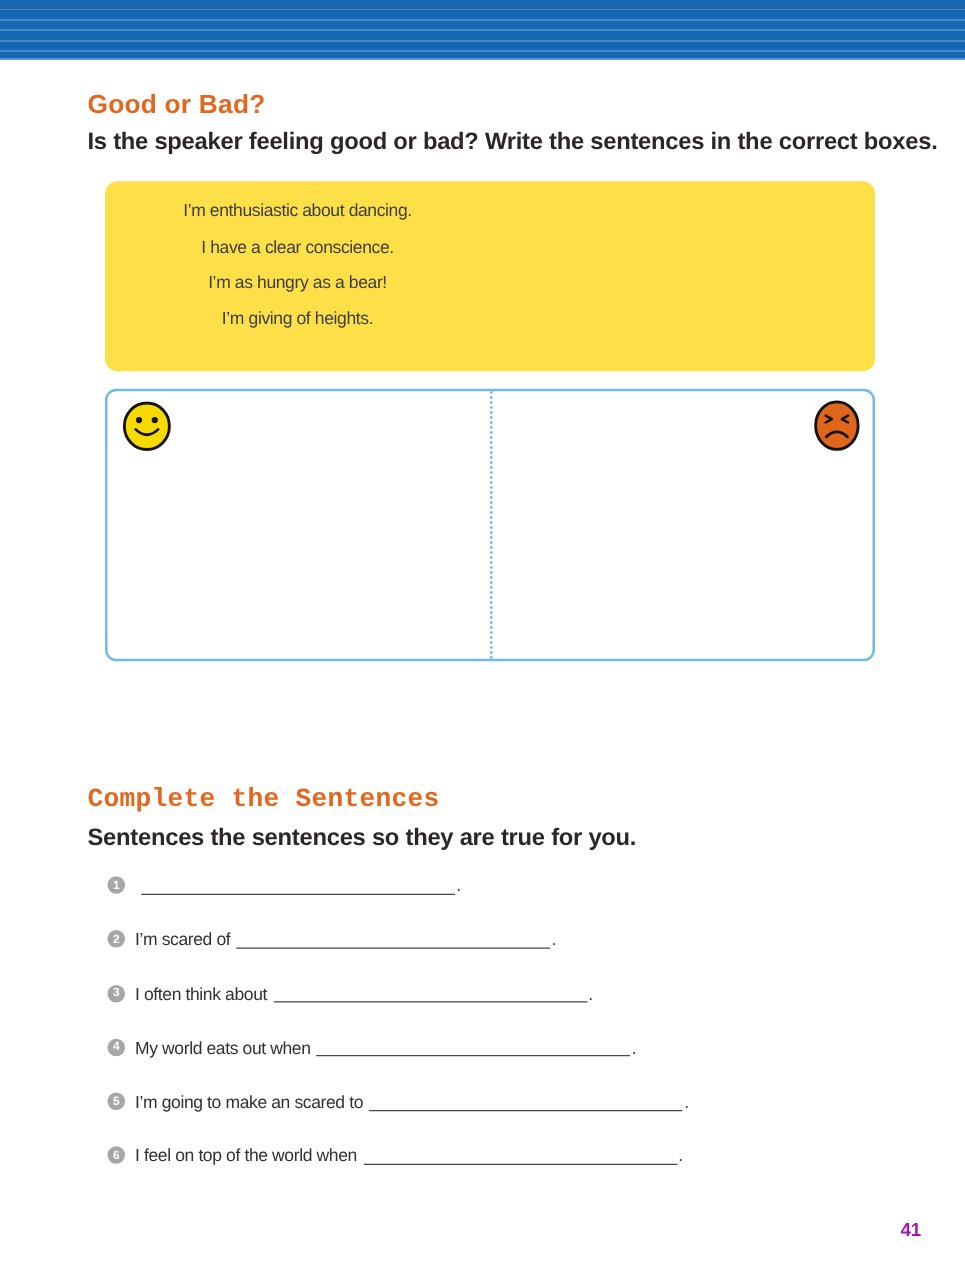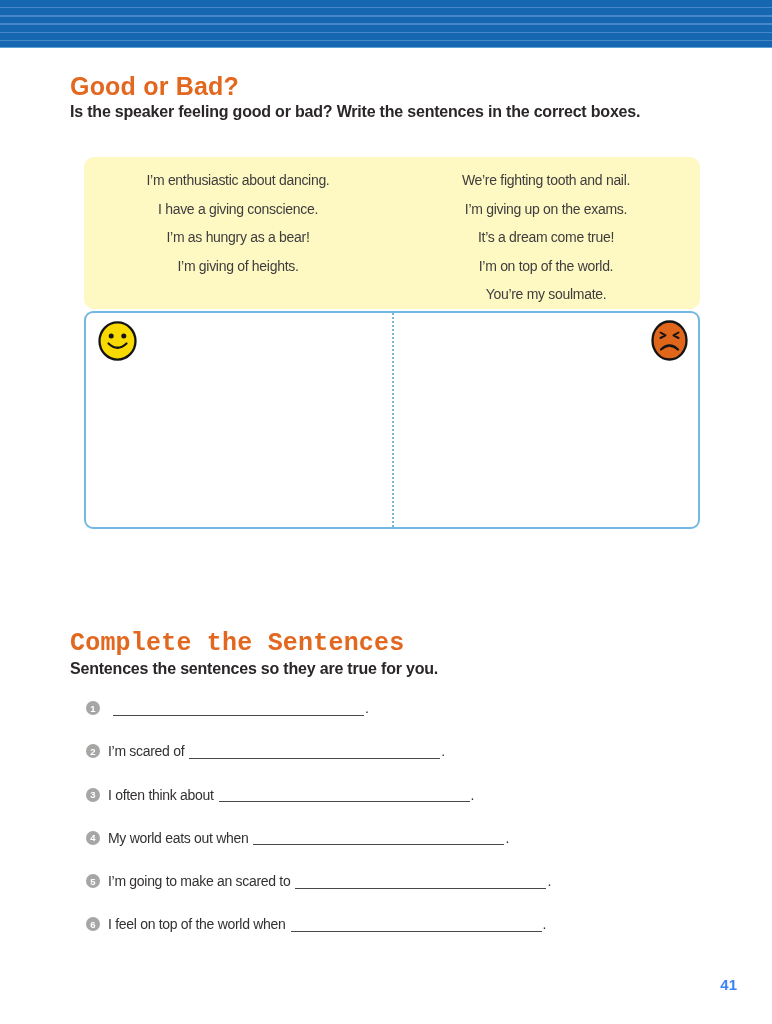--- a/index.html
+++ b/index.html
@@ -19,42 +19,41 @@
     background: repeating-linear-gradient(
       to bottom,
       #1667b2 0px, #1667b2 6.8px,
       #4688c7 6.8px, #4688c7 8.3px
     );
     border-bottom: 1px solid #5e9fd6;
   }
 
   .section-title {
     position: absolute; left: 70px;
-    font-size: 25px; font-weight: 700;
+    font-size: 21px; font-weight: 700;
     color: #e2671f; letter-spacing: 0.2px;
   }
   .t1 { top: 72px; }
   .t2 { top: 629px; font-family: Liberation Mono, monospace; }
 
   .instruction {
     position: absolute; left: 70px;
-    font-size: 16px; font-weight: 700;
+    font-size: 19px; font-weight: 700;
     color: #2b2627; letter-spacing: -0.2px;
   }
   .i1 { top: 103px; }
   .i2 { top: 660px; }
 
   
   .phrase-panel {
     position: absolute; left: 84px; top: 145px;
     width: 616px; height: 152px;
-    background: #fef9c3;
+    background: #fde047;
     border-radius: 10px;
     display: flex;
-    margin-top: 12px;
   }
   .phrase-col {
     width: 50%;
     text-align: center;
     padding-top: 9px;
     font-size: 14px;
     letter-spacing: -0.3px;
     color: #3f3c3d;
   }
   .phrase-col div { line-height: 28.5px; }
@@ -104,44 +103,37 @@
     display: inline-block;
     width: 251px; height: 14px;
     border-bottom: 1.3px solid #4a4748;
     margin-left: 5px;
   }
   .period { margin-left: 1px; }
 
   .page-number {
     position: absolute; right: 35px; top: 976px;
     font-size: 15px; font-weight: 700;
-    color: #3b82f6;
+    color: #a21caf;
   }
 </style>
 </head>
 <body>
 
 <div class="topbar"></div>
 
 <div class="section-title t1">Good or Bad?</div>
 <div class="instruction i1">Is the speaker feeling good or bad? Write the sentences in the correct boxes.</div>
 
 <div class="phrase-panel">
   <div class="phrase-col">
     <div>I’m enthusiastic about dancing.</div>
-    <div>I have a giving conscience.</div>
+    <div>I have a clear conscience.</div>
     <div>I’m as hungry as a bear!</div>
     <div>I’m giving of heights.</div>
-  </div>
-  <div class="phrase-col">
-    <div>We’re fighting tooth and nail.</div>
-    <div>I’m giving up on the exams.</div>
-    <div>It’s a dream come true!</div>
-    <div>I’m on top of the world.</div>
-    <div>You’re my soulmate.</div>
   </div>
 </div>
 
 <div class="answer-box">
   <div class="col-divider"></div>
   <span class="face face-good">
     <svg width="39" height="40" viewBox="0 0 39 40">
       <ellipse cx="19.5" cy="20" rx="18" ry="18.6" fill="#f8da00" stroke="#141414" stroke-width="2.3"></ellipse>
       <circle cx="13.2" cy="15" r="2.5" fill="#141414"></circle>
       <circle cx="25.8" cy="15" r="2.5" fill="#141414"></circle>

